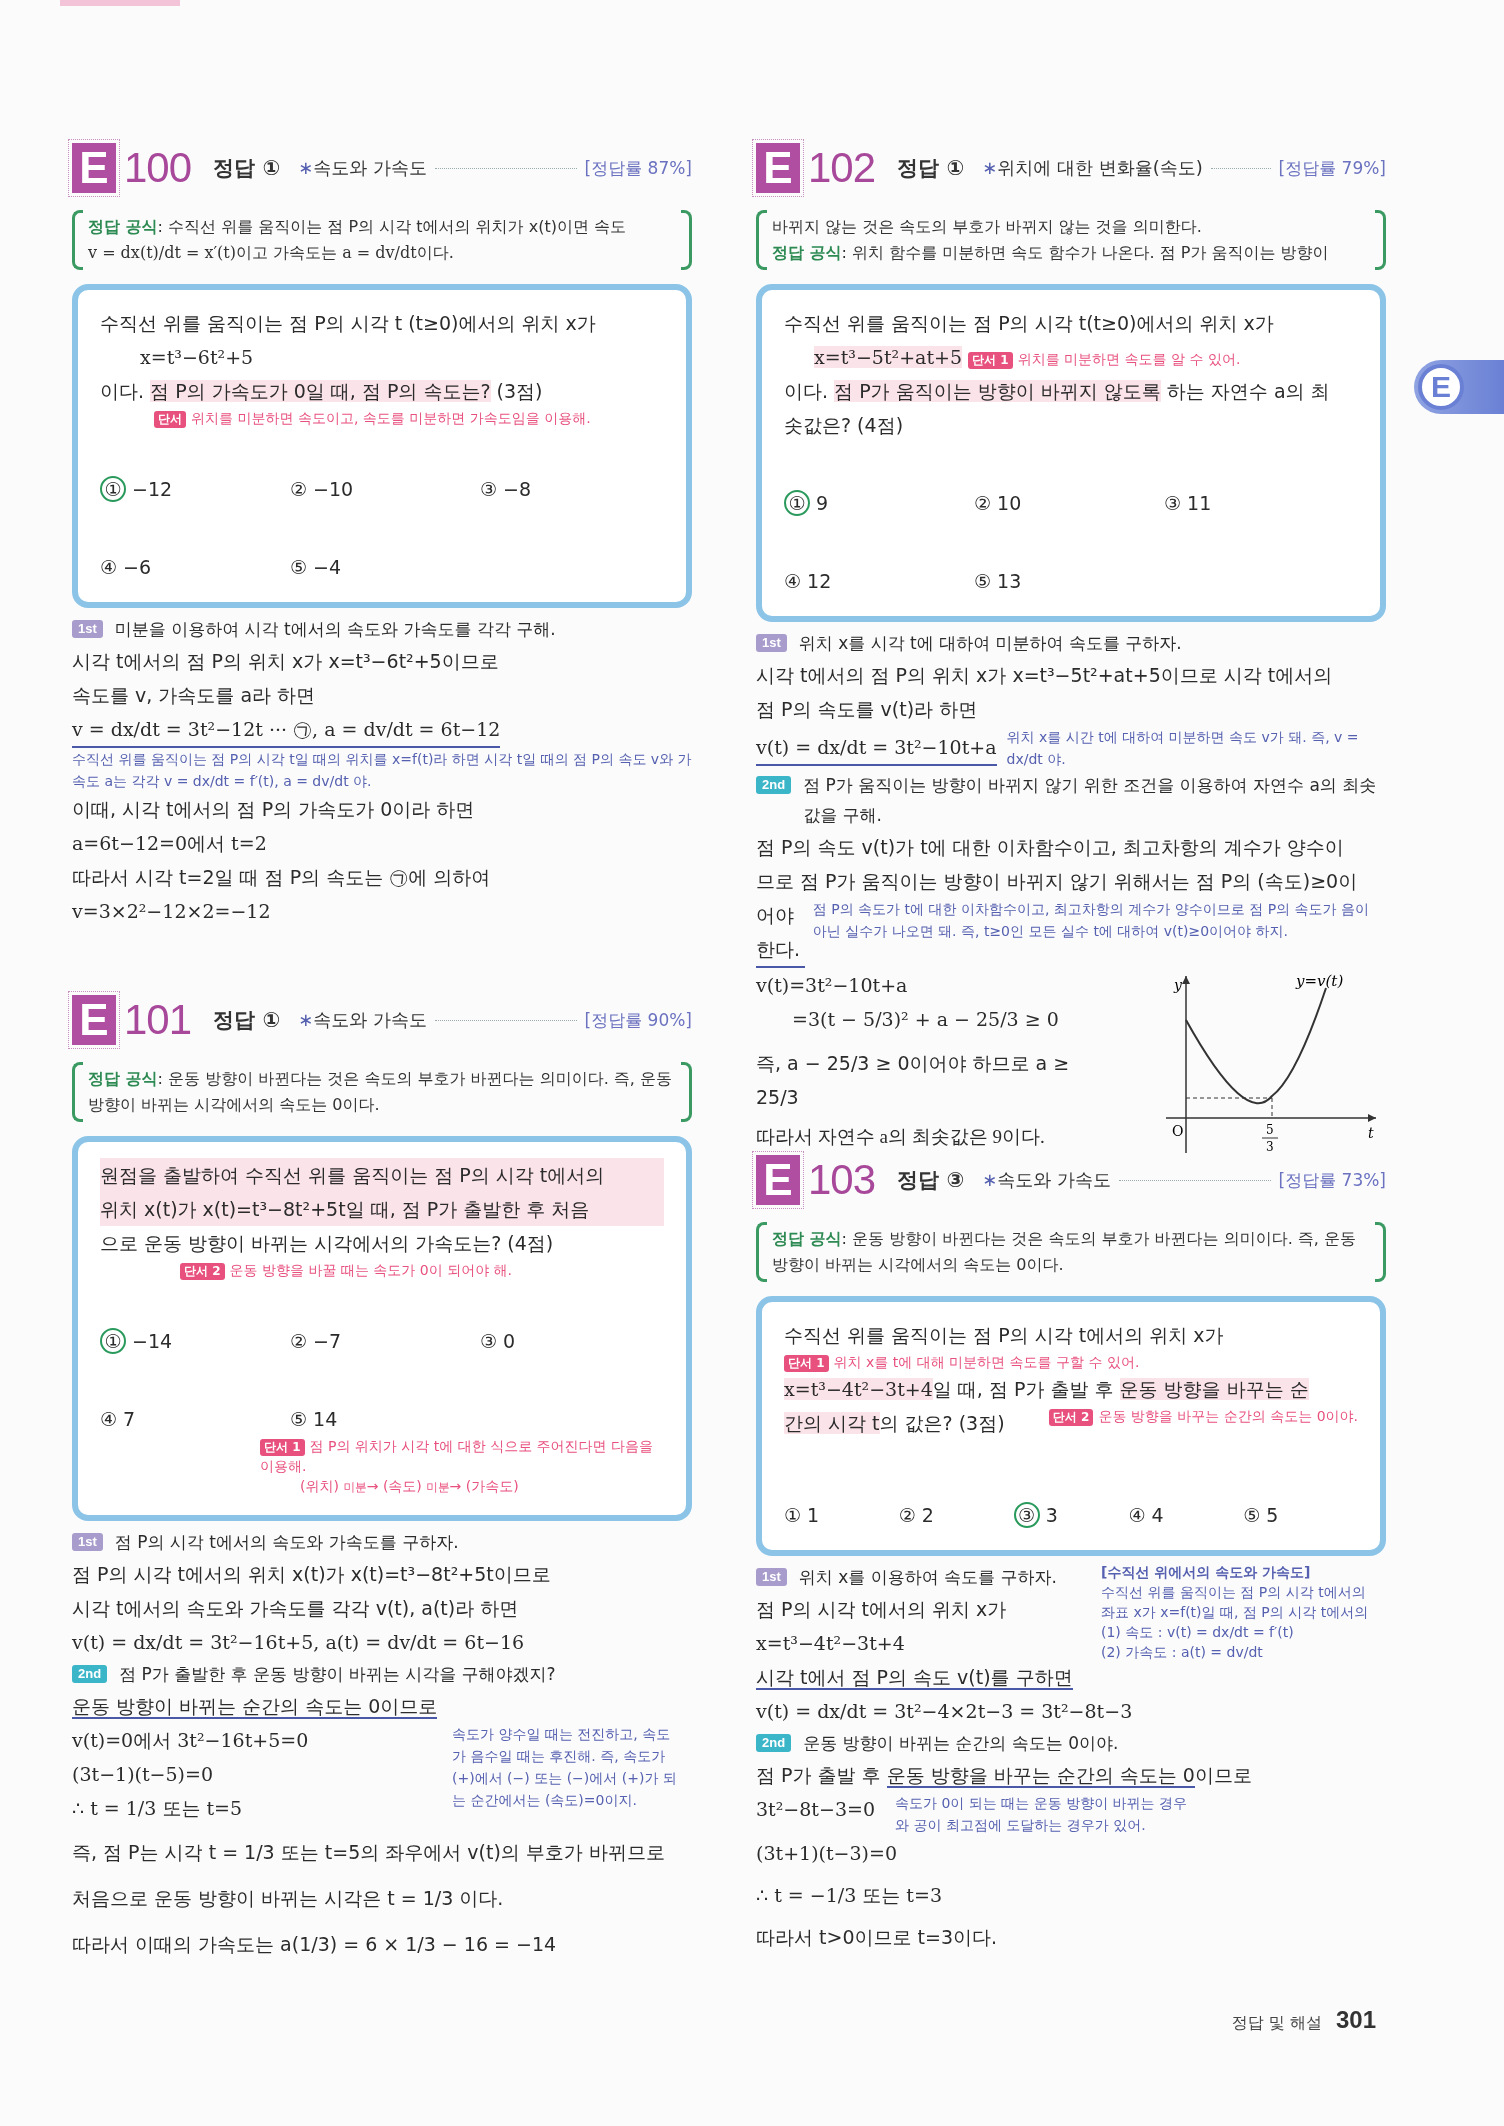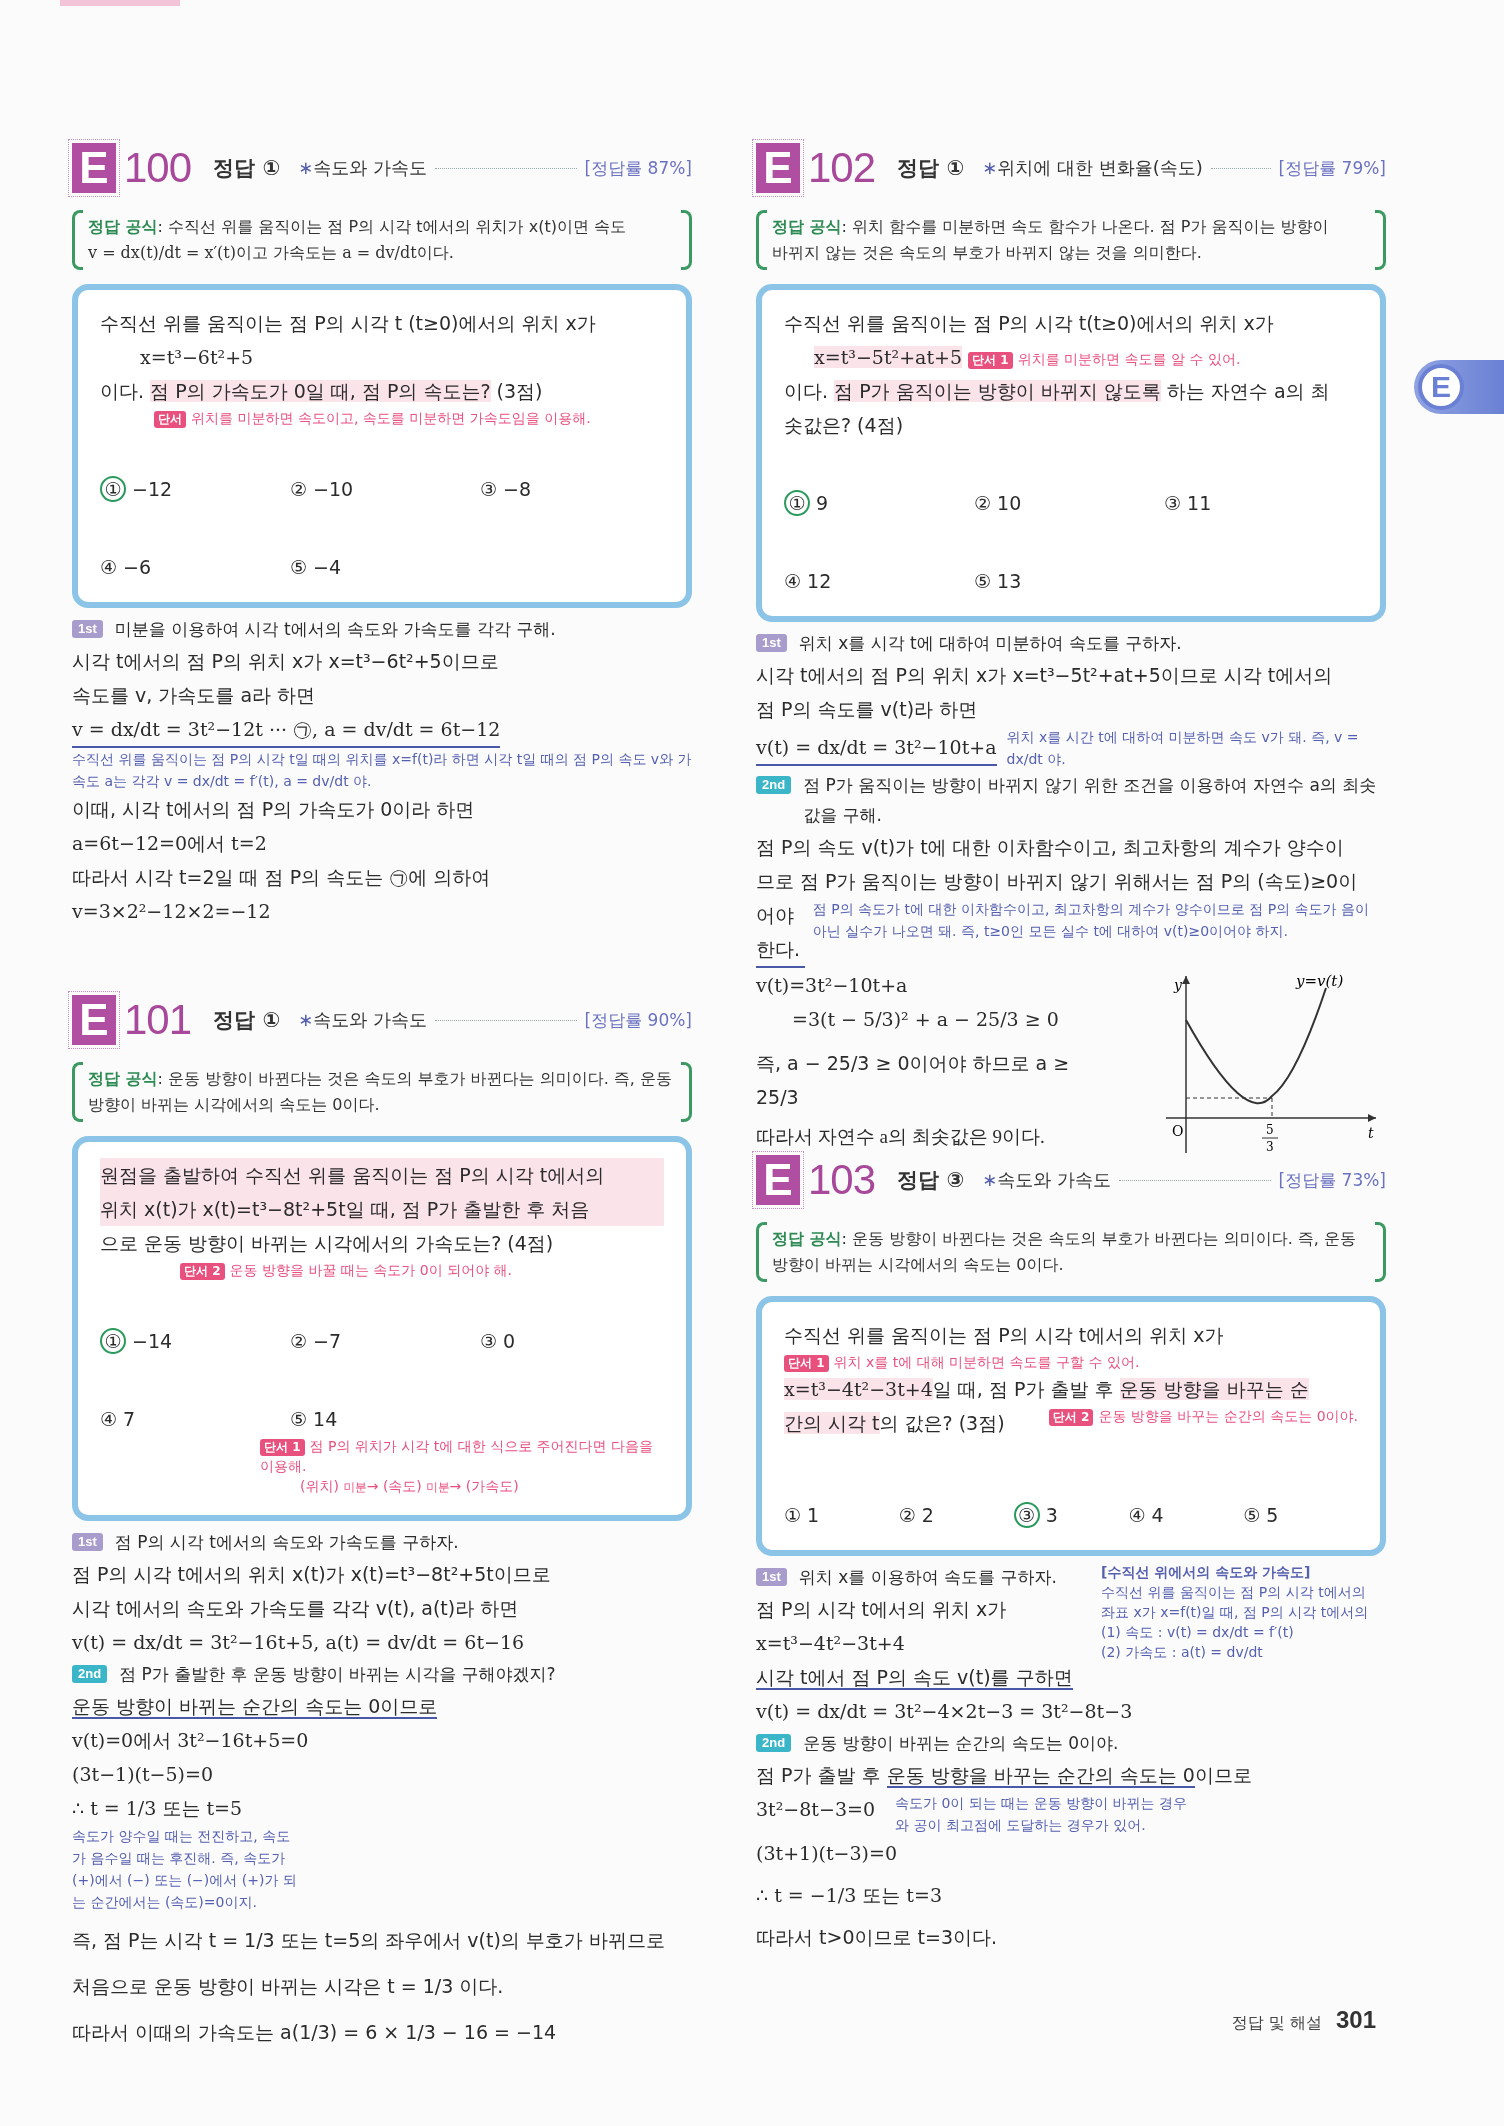--- a/index.html
+++ b/index.html
@@ -127,21 +127,21 @@
           <span>점 P의 시각 t에서의 속도와 가속도를 구하자.</span>
         </div>
       <div>점 P의 시각 t에서의 위치 x(t)가 x(t)=t³−8t²+5t이므로</div>
       <div>시각 t에서의 속도와 가속도를 각각 v(t), a(t)라 하면</div>
       <div class="m">v(t) = dx/dt = 3t²−16t+5,  a(t) = dv/dt = 6t−16</div>
       <div class="step">
           <span class="st st2">2nd</span>
           <span>점 P가 출발한 후 운동 방향이 바뀌는 시각을 구해야겠지?</span>
         </div>
       <div><span class="ul">운동 방향이 바뀌는 순간의 속도는 0이므로</span></div>
-      <div style="display:flex;flex-direction:column;">
+      <div style="display:flex;">
         <div style="width:380px;">
           <div class="m">v(t)=0에서 3t²−16t+5=0</div>
           <div class="m">(3t−1)(t−5)=0</div>
           <div class="m">∴ t = 1/3 또는 t=5</div>
         </div>
         <div class="note" style="width:230px;">속도가 양수일 때는 전진하고, 속도가 음수일 때는 후진해. 즉, 속도가 (+)에서 (−) 또는 (−)에서 (+)가 되는 순간에서는 (속도)=0이지.</div>
       </div>
       <div style="margin-top:10px;">즉, 점 P는 시각 t = 1/3 또는 t=5의 좌우에서 v(t)의 부호가 바뀌므로</div>
       <div style="margin-top:12px;">처음으로 운동 방향이 바뀌는 시각은 t = 1/3 이다.</div>
       <div style="margin-top:12px;">따라서 이때의 가속도는 a(1/3) = 6 × 1/3 − 16 = −14</div>
@@ -151,22 +151,22 @@
   <div class="col col-right" style="top:140px;">
     <div class="hd">
       <div class="ebox">E</div>
       <div class="num">102</div>
       <div class="ans">정답 ①</div>
       <div class="topic"><span class="ast">∗</span><span>위치에 대한 변화율(속도)</span></div>
       <div class="dots"></div>
       <div class="rate">[정답률 79%]</div>
     </div>
     <div class="formula">
+      <div>바뀌지 않는 것은 속도의 부호가 바뀌지 않는 것을 의미한다.</div>
       <div><span class="fl">정답 공식</span><span>: 위치 함수를 미분하면 속도 함수가 나온다. 점 P가 움직이는 방향이</span></div>
-      <div>바뀌지 않는 것은 속도의 부호가 바뀌지 않는 것을 의미한다.</div>
     </div>
     <div class="qbox">
       <div>수직선 위를 움직이는 점 P의 시각 t(t≥0)에서의 위치 x가</div>
       <div style="padding-left:30px;"><span class="m hl">x=t³−5t²+at+5</span> <span class="hint"><span class="tag">단서 1</span><span>위치를 미분하면 속도를 알 수 있어.</span></span></div>
       <div><span>이다.</span> <span class="hl">점 P가 움직이는 방향이 바뀌지 않도록</span> <span>하는 자연수 a의 최</span></div>
       <div style="display:flex;gap:10px;">
           <span>솟값은? (4점)</span>
         </div>
       <div class="choices">
         <div class="ch sel" style="text-decoration: none; outline: none;"><span style="display:inline-block;border:2px solid #2a9a5c;border-radius:50%;width:26px;height:26px;line-height:22px;text-align:center;">①</span> 9</div>

